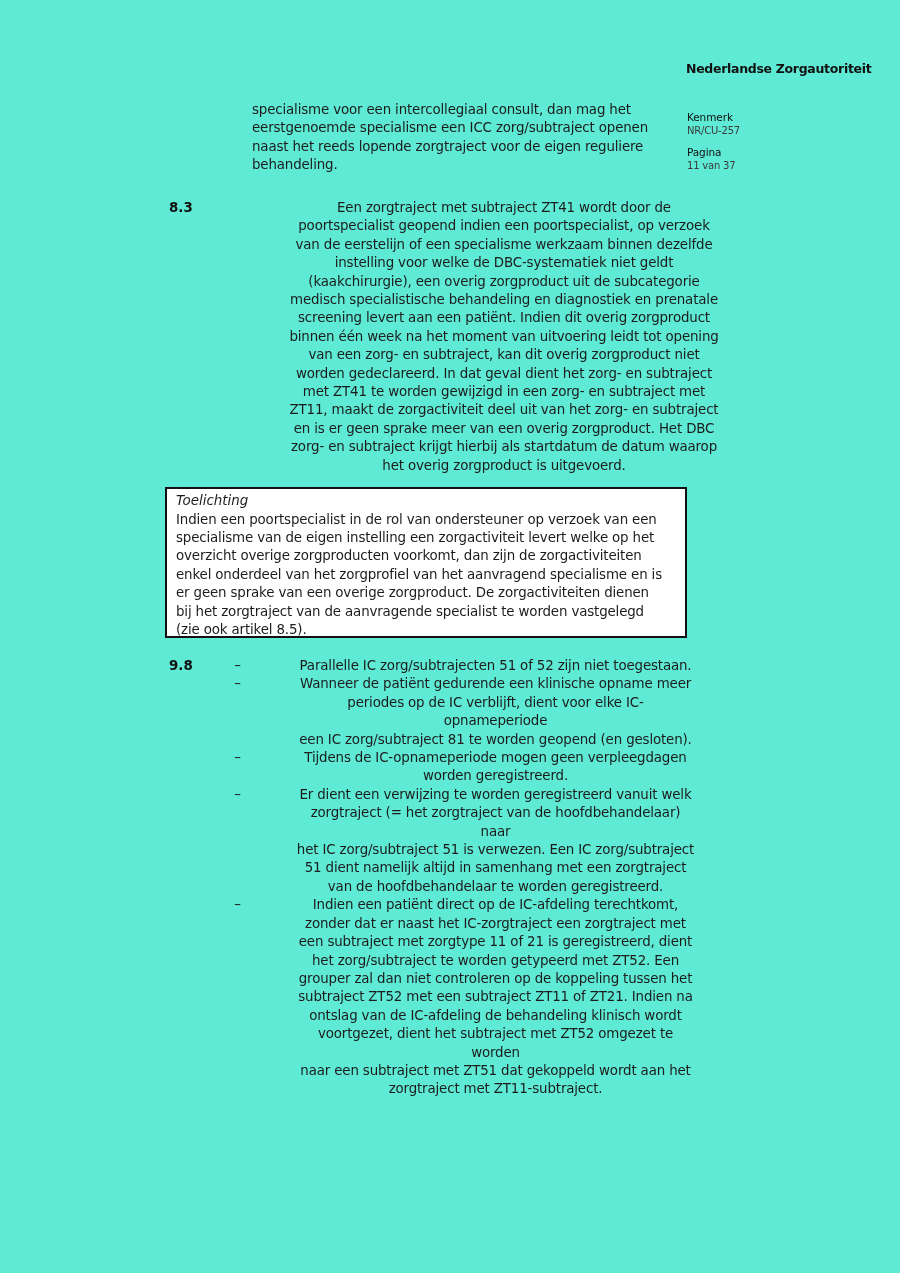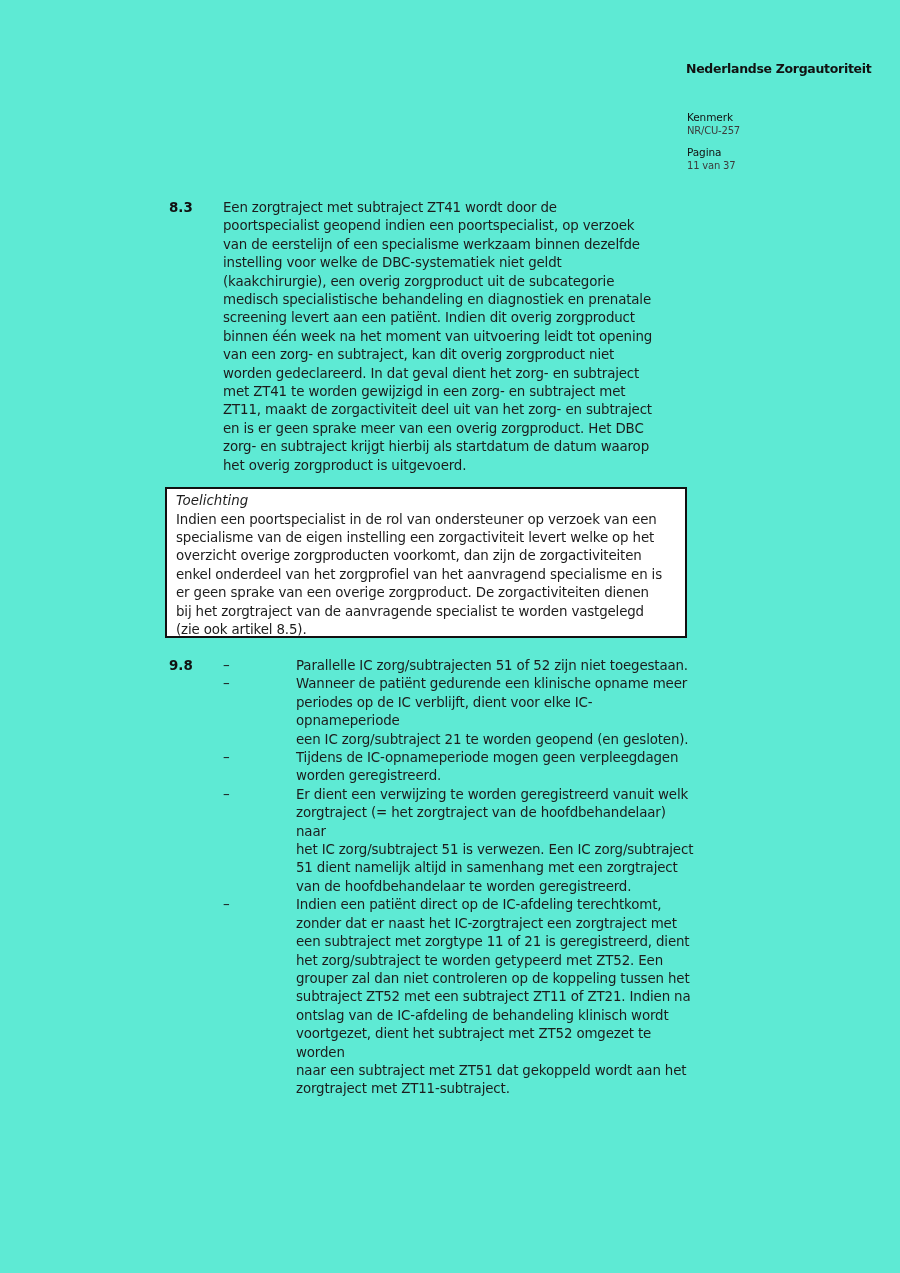--- a/index.html
+++ b/index.html
@@ -68,31 +68,31 @@
     width: 440px;
   }
 
   
   .section {
     position: absolute;
     left: 169px;
     display: flex;
     align-items: flex-start;
   }
-  .sec-83 { top: 199px; }
+  .sec-83 { top: 199px; gap: 45px; }
   .sec-84 { top: 657px; }
   .sec-num {
     flex: 0 0 54px;
     width: 54px;
     font-weight: bold;
     font-size: 13.4px;
     line-height: 18.4px;
     color: #111;
   }
-  .sec-body { width: 472px; }
+  .sec-body { width: 472px; text-align: center; }
 
   
   .toebox {
     position: absolute;
     left: 165px;
     top: 487px;
     width: 522px;
     height: 151px;
     box-sizing: border-box;
     border: 2px solid #111;
@@ -123,20 +123,24 @@
   <div class="org-title">Nederlandse Zorgautoriteit</div>
 
   <div class="meta">
     <div class="meta-label">Kenmerk</div>
     <div class="meta-value">NR/CU-257</div>
     <div class="meta-gap"></div>
     <div class="meta-label">Pagina</div>
     <div class="meta-value">11 van 37</div>
   </div>
 
+  <div class="intro-par bodytext pre">specialisme voor een intercollegiaal consult, dan mag het
+eerstgenoemde specialisme een ICC zorg/subtraject openen
+naast het reeds lopende zorgtraject voor de eigen reguliere
+behandeling.</div>
 
   <div class="section sec-83">
     <div class="sec-num">8.3</div>
     <div class="sec-body bodytext pre">Een zorgtraject met subtraject ZT41 wordt door de
 poortspecialist geopend indien een poortspecialist, op verzoek
 van de eerstelijn of een specialisme werkzaam binnen dezelfde
 instelling voor welke de DBC-systematiek niet geldt
 (kaakchirurgie), een overig zorgproduct uit de subcategorie
 medisch specialistische behandeling en diagnostiek en prenatale
 screening levert aan een patiënt. Indien dit overig zorgproduct
@@ -168,21 +172,21 @@
 
         <div class="bullet-row">
           <span class="bullet-dash bodytext">–</span>
           <span class="bullet-text bodytext pre">Parallelle IC zorg/subtrajecten 51 of 52 zijn niet toegestaan.</span>
         </div>
 
         <div class="bullet-row">
           <span class="bullet-dash bodytext">–</span>
           <span class="bullet-text bodytext pre">Wanneer de patiënt gedurende een klinische opname meer
 periodes op de IC verblijft, dient voor elke IC-opnameperiode
-een IC zorg/subtraject 21 te worden geopend (en gesloten).</span>
+een IC zorg/subtraject 81 te worden geopend (en gesloten).</span>
         </div>
 
         <div class="bullet-row">
           <span class="bullet-dash bodytext">–</span>
           <span class="bullet-text bodytext pre">Tijdens de IC-opnameperiode mogen geen verpleegdagen
 worden geregistreerd.</span>
         </div>
 
         <div class="bullet-row">
           <span class="bullet-dash bodytext">–</span>

